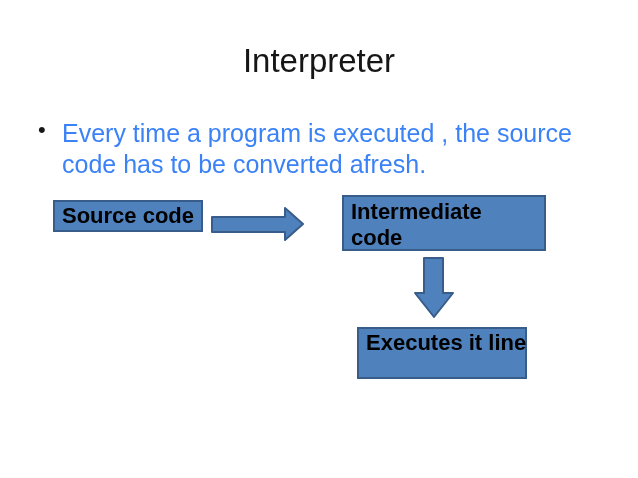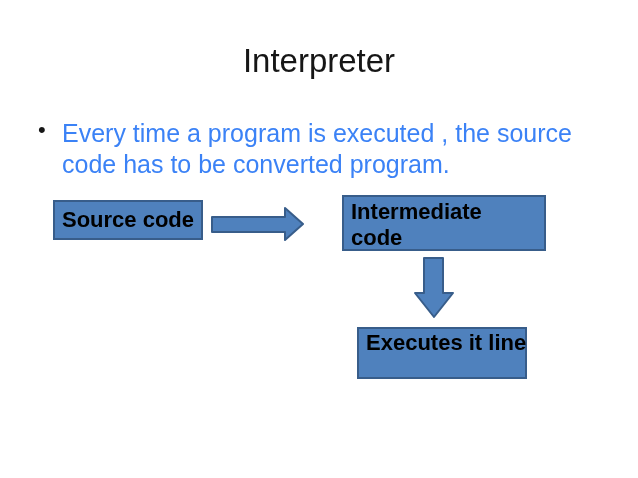--- a/index.html
+++ b/index.html
@@ -49,42 +49,42 @@
     border: 2px solid #385d8a;
     box-sizing: border-box;
     color: #000000;
     font-weight: bold;
     font-size: 22px;
     line-height: 26px;
     padding: 0 0 0 7px;
   }
   .box .box-line { white-space: nowrap; }
   .box-source {
-    left: 53px; top: 200px; width: 150px; height: 40px;
+    left: 53px; top: 200px; width: 150px; height: 32px;
     display: flex; flex-direction: column; justify-content: center;
   }
   .box-intermediate { left: 342px; top: 195px; width: 204px; height: 56px; padding-top: 2px; }
   .box-executes   { left: 357px; top: 327px; width: 170px; height: 52px; padding-top: 1px; }
   .arrow-svg { position: absolute; overflow: visible; }
   .arrow-right-svg { left: 206px; top: 203px; }
   .arrow-down-svg  { left: 410px; top: 253px; }
   .arrow-shape { stroke: #385d8a; stroke-width: 2; stroke-linejoin: round; }
 </style>
 </head>
 <body>
 
 <div class="slide">
 
   <div class="title">Interpreter</div>
 
   <div class="bullet-row">
     <span class="bullet-marker">•</span>
     <div class="bullet-text">
       <div class="bullet-line">Every time a program is executed , the source</div>
-      <div class="bullet-line">code has to be converted program.</div>
+      <div class="bullet-line">code has to be converted afresh.</div>
     </div>
   </div>
 
   <div class="box box-source">
     <div class="box-line">Source code</div>
   </div>
 
   <svg class="arrow-svg arrow-right-svg" width="100" height="40" viewBox="0 0 100 40">
     <polygon class="arrow-shape" points="6,14 79,14 79,5 97,21 79,37 79,29 6,29" fill="#4f81bd"></polygon>
   </svg>

